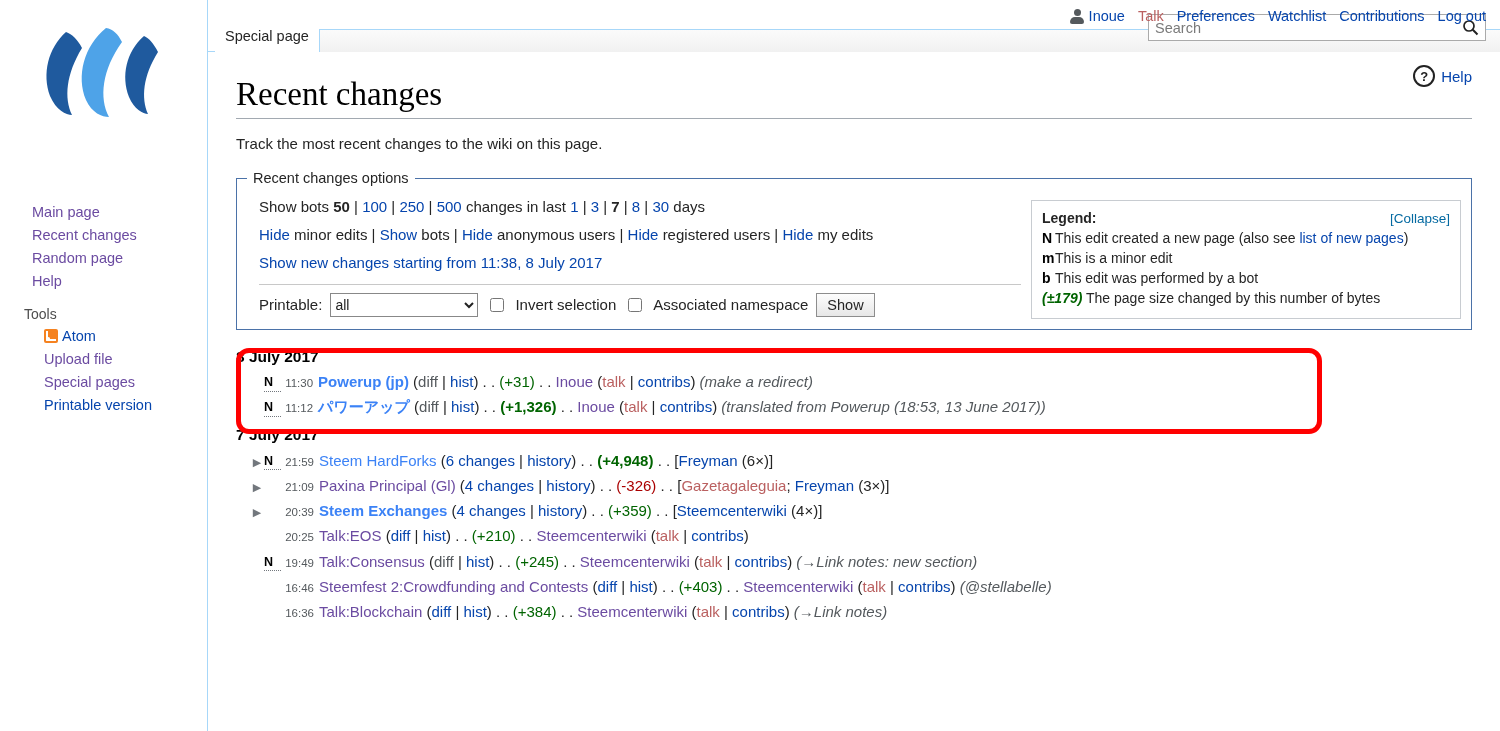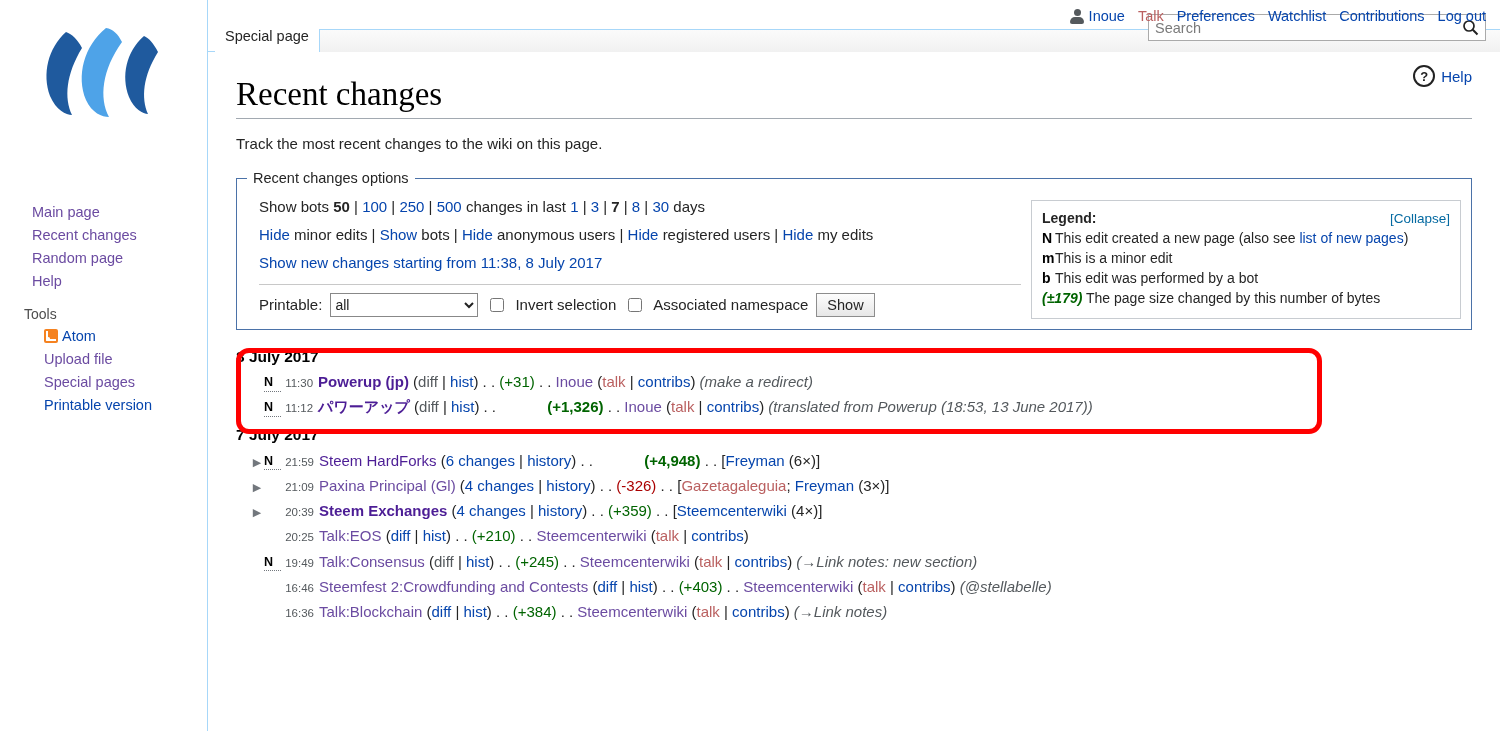--- a/index.html
+++ b/index.html
@@ -195,28 +195,28 @@
   }
   .arrow.empty { cursor:default; }
   .flag {
     display:inline-block; width:17px; font-weight:bold; font-size:12.5px; color:#000;
     border-bottom:1px dotted #72777d;
     text-align:left;
     vertical-align:1px;
   }
   .flag.empty { border-bottom:none; }
   .mw-time { font-size:11.5px; color:#54595d; margin-right:5px; letter-spacing:0; }
-  .title-link { color:#4c1d95; text-decoration:none; cursor:pointer; }
+  .title-link { color:#3b82f6; text-decoration:none; cursor:pointer; }
   .title-link.bold { font-weight:bold; }
   .title-link.visited { color:#6b4ba1; }
   .paren { color:#252525; }
   .diffl { color:#0645ad; cursor:pointer; }
   .diffl.dead { color:#54595d; cursor:default; }
   .bytes-pos { color:#006400; }
-  .bytes-pos.big { font-weight:bold;margin-left:47px; }
+  .bytes-pos.big { font-weight:bold; }
   .bytes-neg { color:#aa0000; }
   .user-link { color:#0645ad; text-decoration:none; cursor:pointer; }
   .user-link.visited { color:#6b4ba1; }
   .user-link.newuser { color:#ba6060; }
   .comment { font-style:italic; color:#54595d; }
   .brackets { color:#252525; }
 
   
   .highlight-rect {
     position:absolute;

